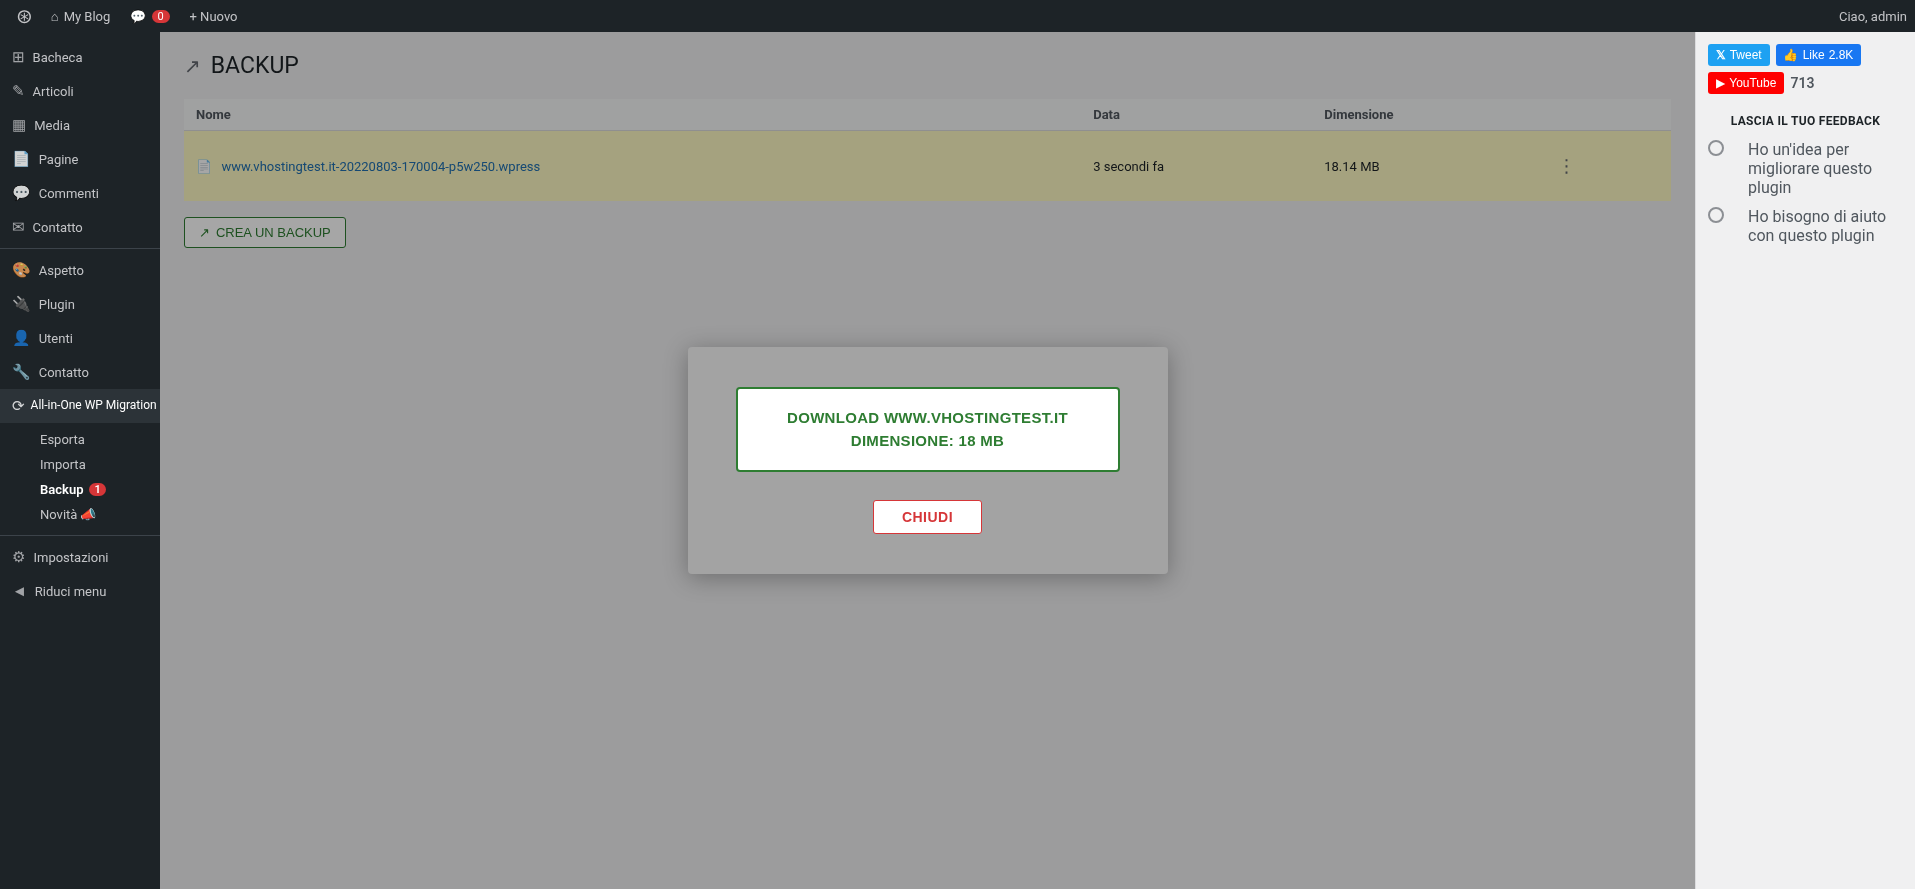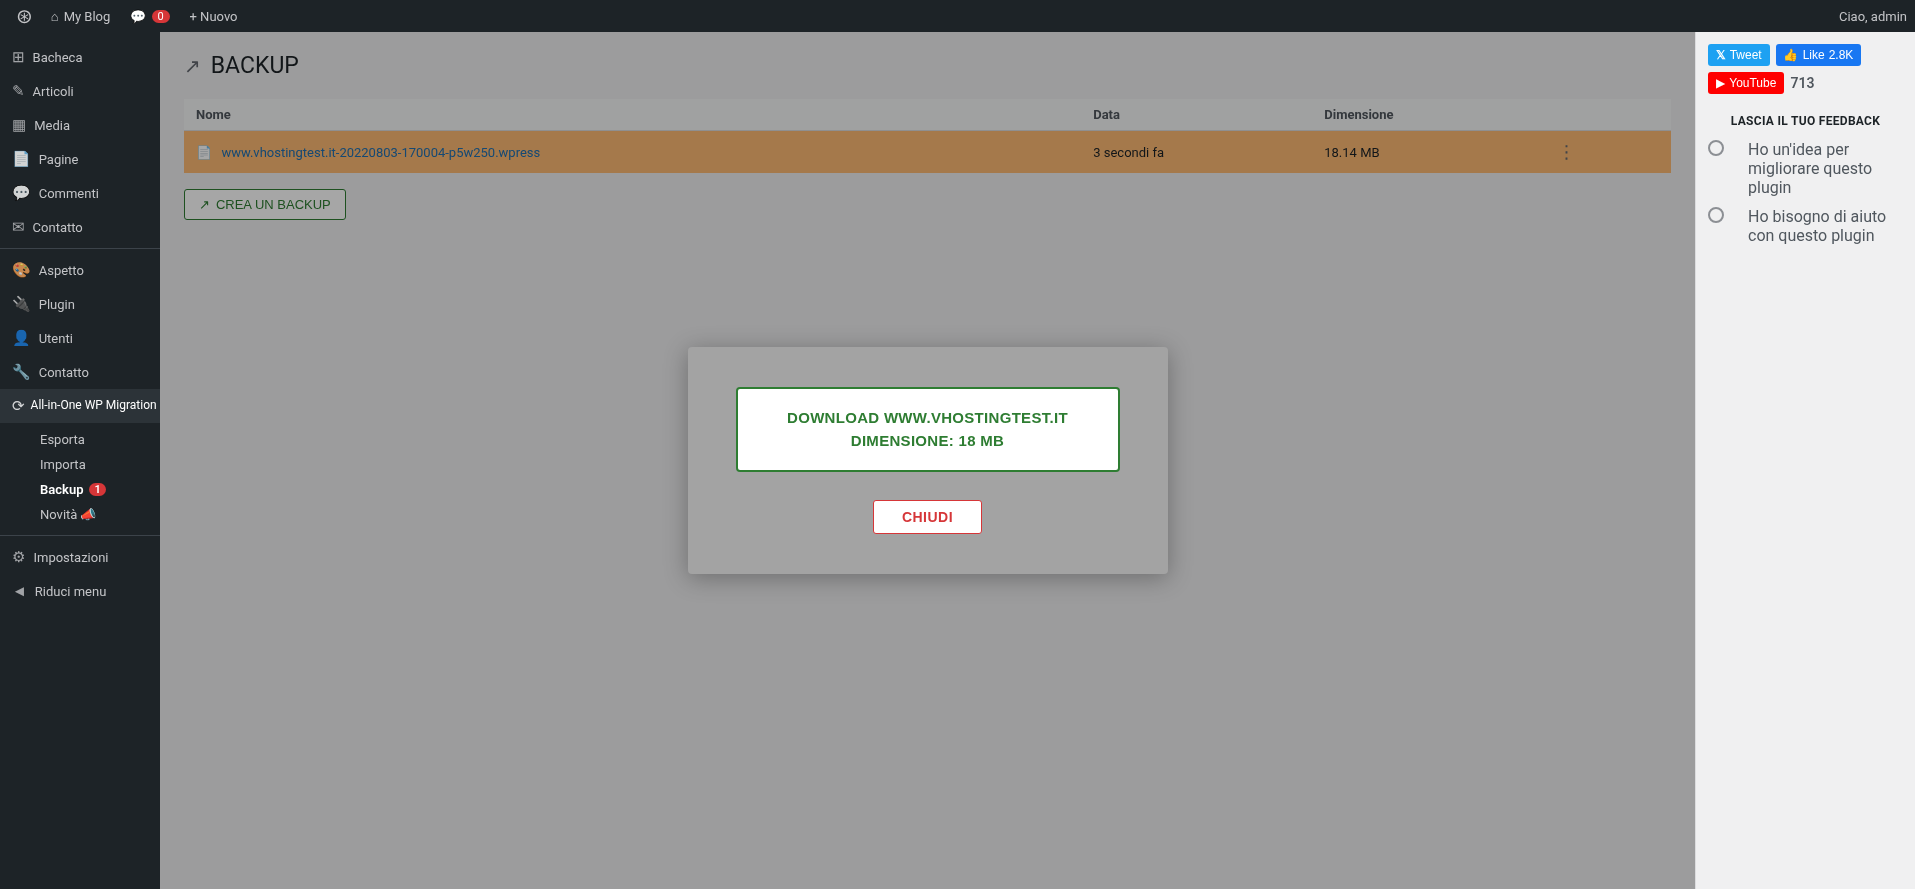--- a/index.html
+++ b/index.html
@@ -207,33 +207,33 @@
       height: 16px;
       border-radius: 50%;
       border: 2px solid #8c8f94;
       flex-shrink: 0;
     }
 
     
     .backup-table {
       width: 100%;
       border-collapse: collapse;
-      background: #fdba74;
+      background: #fef9c3;
       margin-bottom: 16px;
     }
     .backup-table th {
       text-align: left;
       padding: 8px 12px;
       font-size: 13px;
       color: #50575e;
       border-bottom: 1px solid #dcdcde;
       background: #f6f7f7;
     }
     .backup-table td {
-      padding: 8px 12px;
+      padding: 22px 12px;
       font-size: 13px;
       color: #1d2327;
       border-bottom: 1px solid #f0f0f1;
     }
     .backup-table tr:last-child td { border-bottom: none; }
     .file-icon { color: #646970; margin-right: 6px; }
     .file-name { color: #2271b1; }
     .more-btn {
       background: none;
       border: none;

